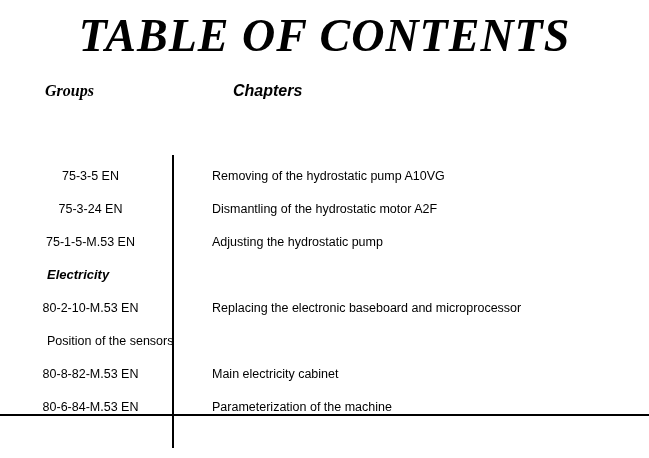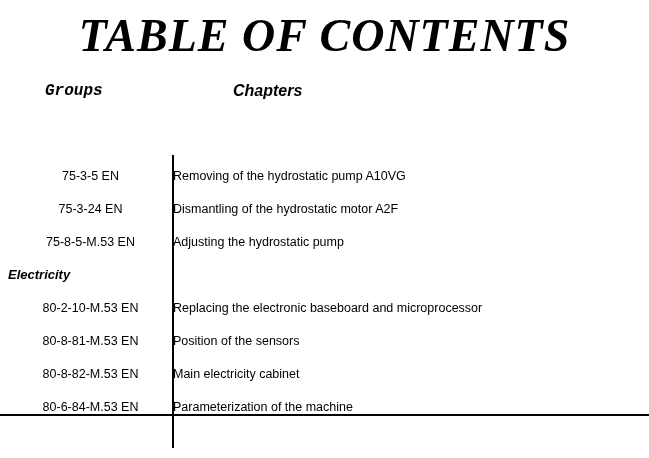--- a/index.html
+++ b/index.html
@@ -38,21 +38,21 @@
     height: 44px;
     margin-top: 22px;
   }
   .header-groups {
     position: absolute;
     left: 45px;
     top: 0;
     font-weight: bold;
     font-style: italic;
     font-size: 16px;
-    font-family: Liberation Mono, monospace;
+    font-family: Liberation Serif, serif;
   }
   .header-chapters {
     position: absolute;
     left: 233px;
     top: 0;
     font-weight: bold;
     font-style: italic;
     font-size: 16px;
     font-family: "Liberation Sans", sans-serif;
   }
@@ -86,20 +86,21 @@
     min-height: 18px;
   }
   .row .group {
     width: 165px;
     text-align: center;
     font-size: 12.5px;
     line-height: 1.25;
     padding-top: 1px;
   }
   .row .chapter {
+    margin-left: 39px;
     font-size: 12.5px;
     line-height: 1.3;
     max-width: 400px;
   }
   .row.section .group {
     font-weight: bold;
     font-size: 13px;
   }
   .row.section .chapter {
     font-weight: bold;
@@ -127,35 +128,34 @@
       <div class="group">75-3-5 EN</div>
       <div class="chapter">Removing of the hydrostatic pump A10VG</div>
     </div>
 
     <div class="row">
       <div class="group">75-3-24 EN</div>
       <div class="chapter">Dismantling of the hydrostatic motor A2F</div>
     </div>
 
     <div class="row">
-      <div class="group">75-8-5-M.53 EN</div>
+      <div class="group">75-1-5-M.53 EN</div>
       <div class="chapter">Adjusting the hydrostatic pump</div>
     </div>
 
     <div class="row section">
       <div class="chapter">Electricity</div>
     </div>
 
     <div class="row">
       <div class="group">80-2-10-M.53 EN</div>
       <div class="chapter">Replacing the electronic baseboard and microprocessor</div>
     </div>
 
     <div class="row">
-      <div class="group">80-8-81-M.53 EN</div>
       <div class="chapter">Position of the sensors</div>
     </div>
 
     <div class="row">
       <div class="group">80-8-82-M.53 EN</div>
       <div class="chapter">Main electricity cabinet</div>
     </div>
 
     <div class="row">
       <div class="group">80-6-84-M.53 EN</div>

